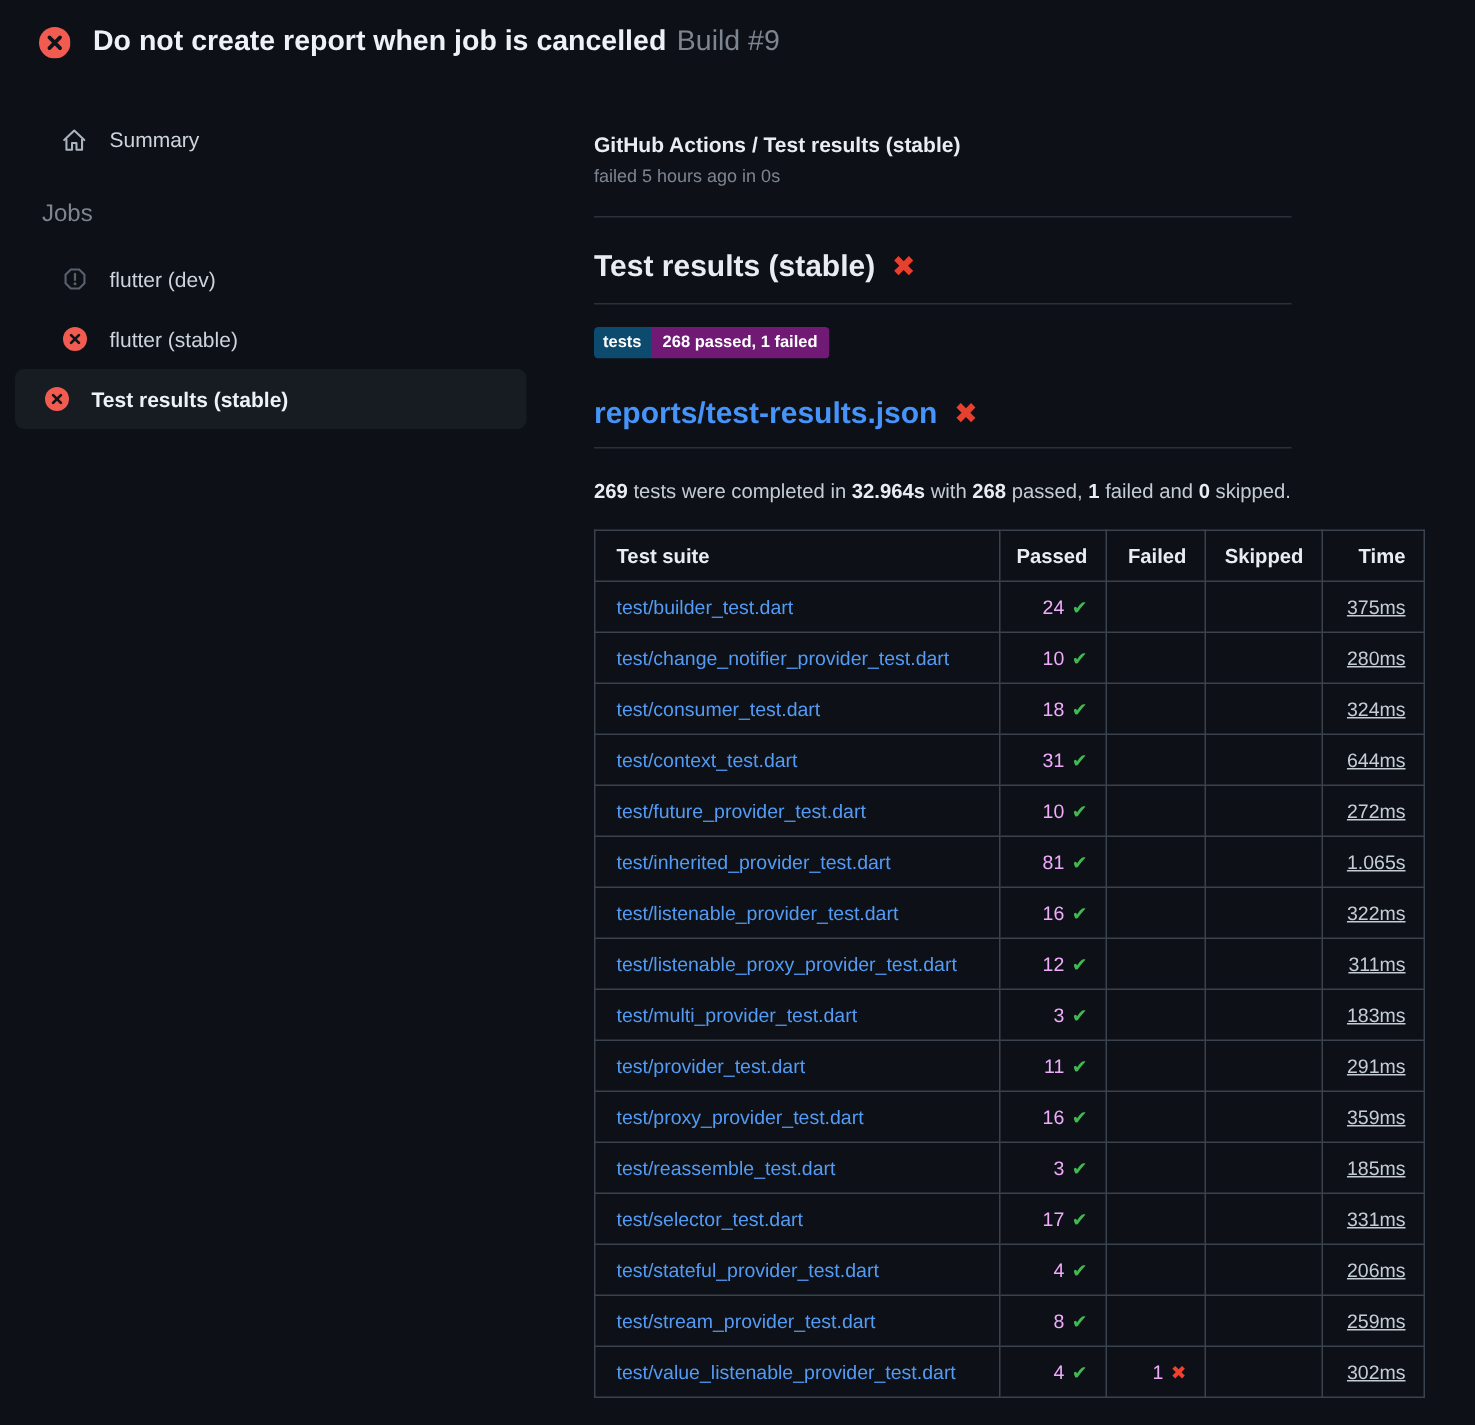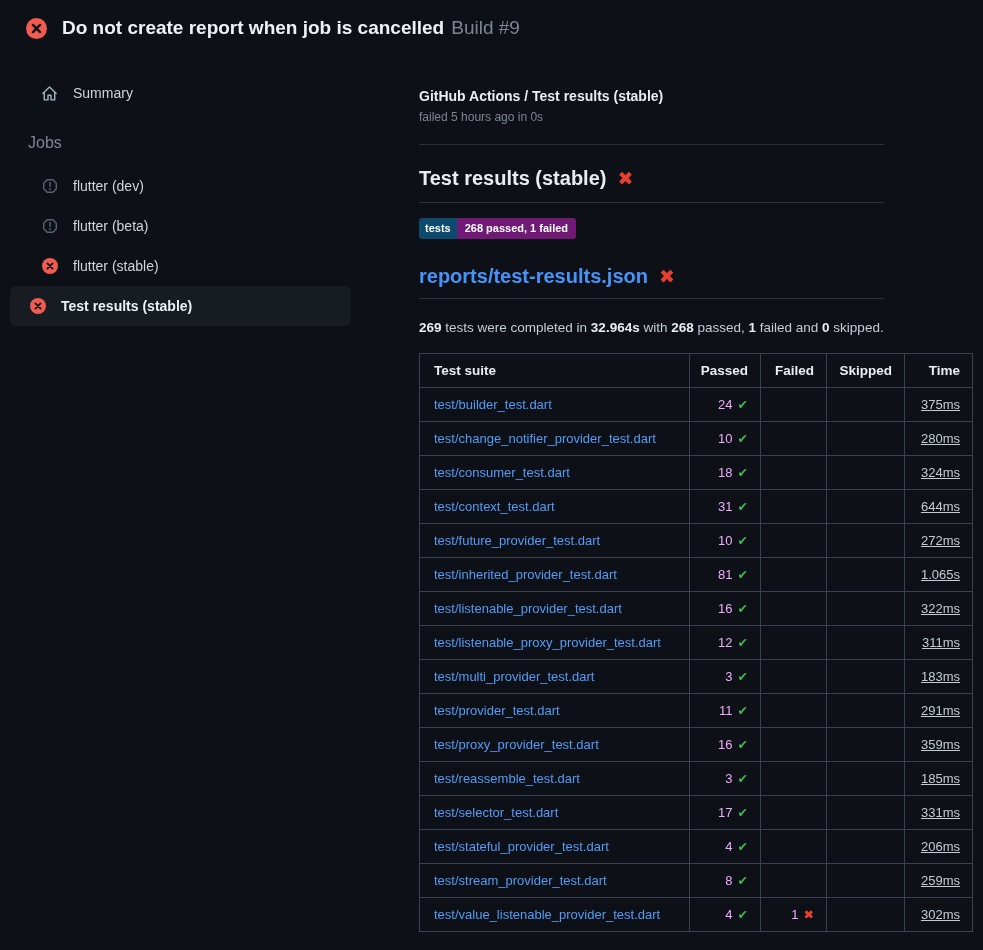--- a/index.html
+++ b/index.html
@@ -16,21 +16,21 @@
   .app-title .build { color:#7d8590; font-weight:400; margin-left:7px; }
   
   .sidebar { position:absolute; left:0; top:56px; width:390px; padding-top:17px; }
   .side-row { display:flex; align-items:center; gap:15px; height:40px; padding-left:41px;
               font-size:14px; color:#cdd4dc; cursor:pointer; }
   .side-row .icon-wrap { width:17px; height:17px; display:flex; align-items:center; justify-content:center; }
   .side-row.selected { background:#171c23; border-radius:6px; margin:0 39px 0 10px;
                        padding-left:19px; font-weight:700; color:#eef2f6; }
   .jobs-label { margin:21px 0 14px 28px; font-size:16px; color:#7d8590; }
   
-  .main { position:absolute; left:419px; top:56px; width:465px; }
+  .main { position:absolute; left:396px; top:56px; width:465px; }
   .crumb-block { padding:32px 0 20px 0; border-bottom:1px solid #2a313a; }
   .breadcrumb { font-size:14px; font-weight:700; color:#e9edf2; }
   .status-line { margin-top:6px; font-size:12px; color:#7d8590; }
   .section-head { margin-top:22px; padding-bottom:12px; border-bottom:1px solid #2a313a;
                   font-size:20px; font-weight:700; color:#e9edf2;
                   display:flex; align-items:center; }
   .head-cross { color:#e8402e; font-size:19px; margin-left:11px; font-weight:400; }
   .badge { display:inline-flex; margin-top:15px; border-radius:3px; overflow:hidden;
            font-size:11px; font-weight:700; line-height:1; }
   .badge-label { background:#0c4a6e; color:#ffffff; padding:5px 6px; }
@@ -82,30 +82,20 @@
     <span class="icon-wrap">
       <svg width="16" height="16" viewBox="0 0 16 16">
         <polygon points="5.2,1.7 10.8,1.7 14.3,5.2 14.3,10.8 10.8,14.3 5.2,14.3 1.7,10.8 1.7,5.2" fill="none" stroke="#59616c" stroke-width="1.4"></polygon>
         <line x1="8" y1="4.6" x2="8" y2="8.6" stroke="#59616c" stroke-width="1.5" stroke-linecap="round"></line>
         <circle cx="8" cy="11.2" r="1" fill="#59616c"></circle>
       </svg>
     </span>
     <span>flutter (dev)</span>
   </div>
 
-  <div class="side-row">
-    <span class="icon-wrap">
-      <svg width="16" height="16" viewBox="0 0 16 16">
-        <polygon points="5.2,1.7 10.8,1.7 14.3,5.2 14.3,10.8 10.8,14.3 5.2,14.3 1.7,10.8 1.7,5.2" fill="none" stroke="#59616c" stroke-width="1.4"></polygon>
-        <line x1="8" y1="4.6" x2="8" y2="8.6" stroke="#59616c" stroke-width="1.5" stroke-linecap="round"></line>
-        <circle cx="8" cy="11.2" r="1" fill="#59616c"></circle>
-      </svg>
-    </span>
-    <span>flutter (beta)</span>
-  </div>
 
   <div class="side-row">
     <span class="icon-wrap">
       <svg width="16" height="16" viewBox="0 0 16 16">
         <circle cx="8" cy="8" r="8" fill="#f15b50"></circle>
         <path d="M5.4 5.4 L10.6 10.6 M10.6 5.4 L5.4 10.6" stroke="#10141a" stroke-width="1.8" stroke-linecap="round"></path>
       </svg>
     </span>
     <span>flutter (stable)</span>
   </div>

